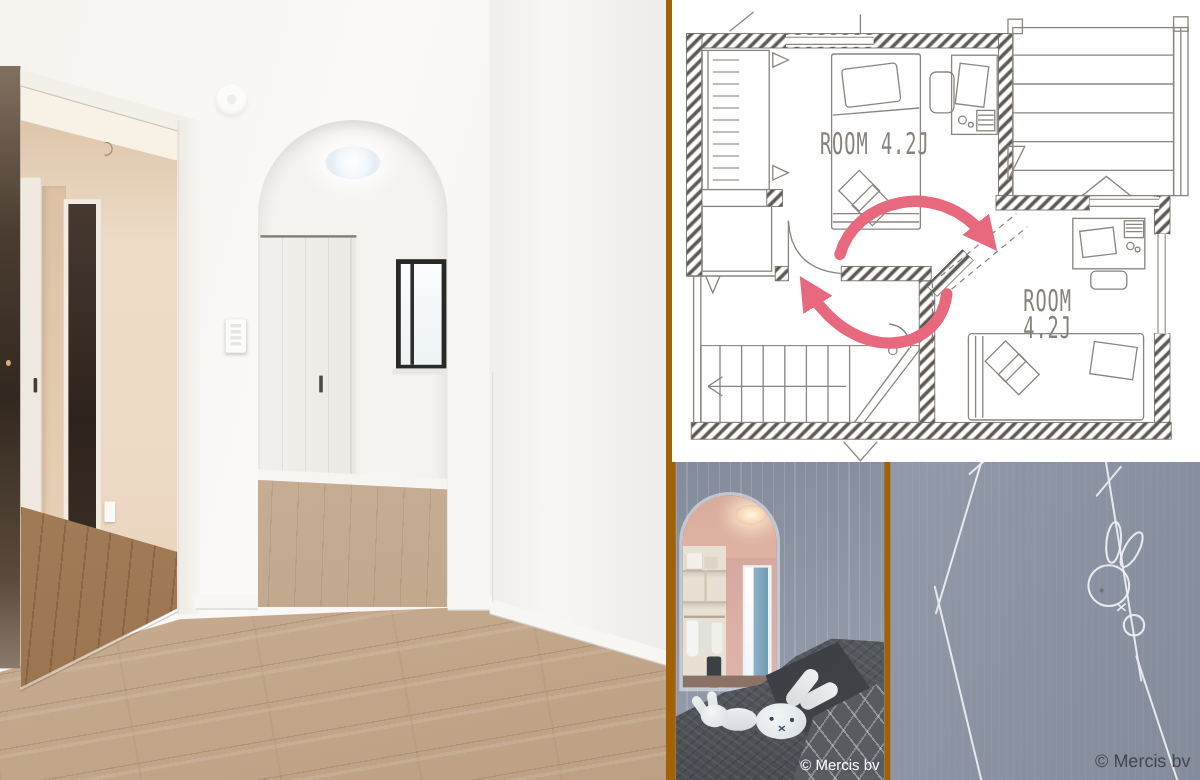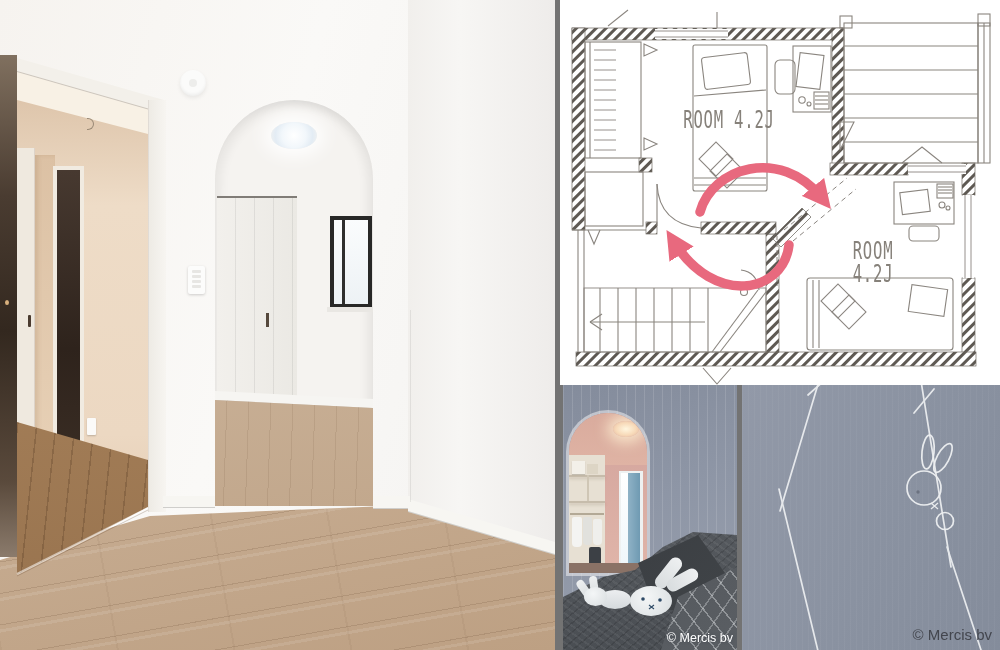--- a/index.html
+++ b/index.html
@@ -1,16 +1,16 @@
 <!DOCTYPE html>
 <html><head>
 <meta charset="utf-8">
 <style>
   html,body{margin:0;padding:0;background:#ffffff;font-family:"Liberation Sans","DejaVu Sans",sans-serif;}
-  .canvas{position:relative;width:1000px;height:650px;background:#737373;overflow:hidden;}
+  .canvas{position:relative;width:1000px;height:650px;background:#a16207;overflow:hidden;}
   .abs{position:absolute;}
 
   
   .photo-left{left:0;top:0;width:555px;height:650px;overflow:hidden;
     background:linear-gradient(105deg,#f6f3ef 0%,#faf9f7 45%,#f3f2f0 100%);}
   .rwall-shade{left:408px;top:0;width:147px;height:575px;
     background:linear-gradient(to right,#f1efec,#f7f6f4 35%,#eeeceا 100%);
     background:linear-gradient(to right,#f1efec,#f7f6f4 35%,#eeecea 100%);}
   .main-floor{left:0;top:0;width:555px;height:650px;
     clip-path:polygon(0 560px,150px 516px,410px 505px,555px 550px,555px 650px,0 650px);

